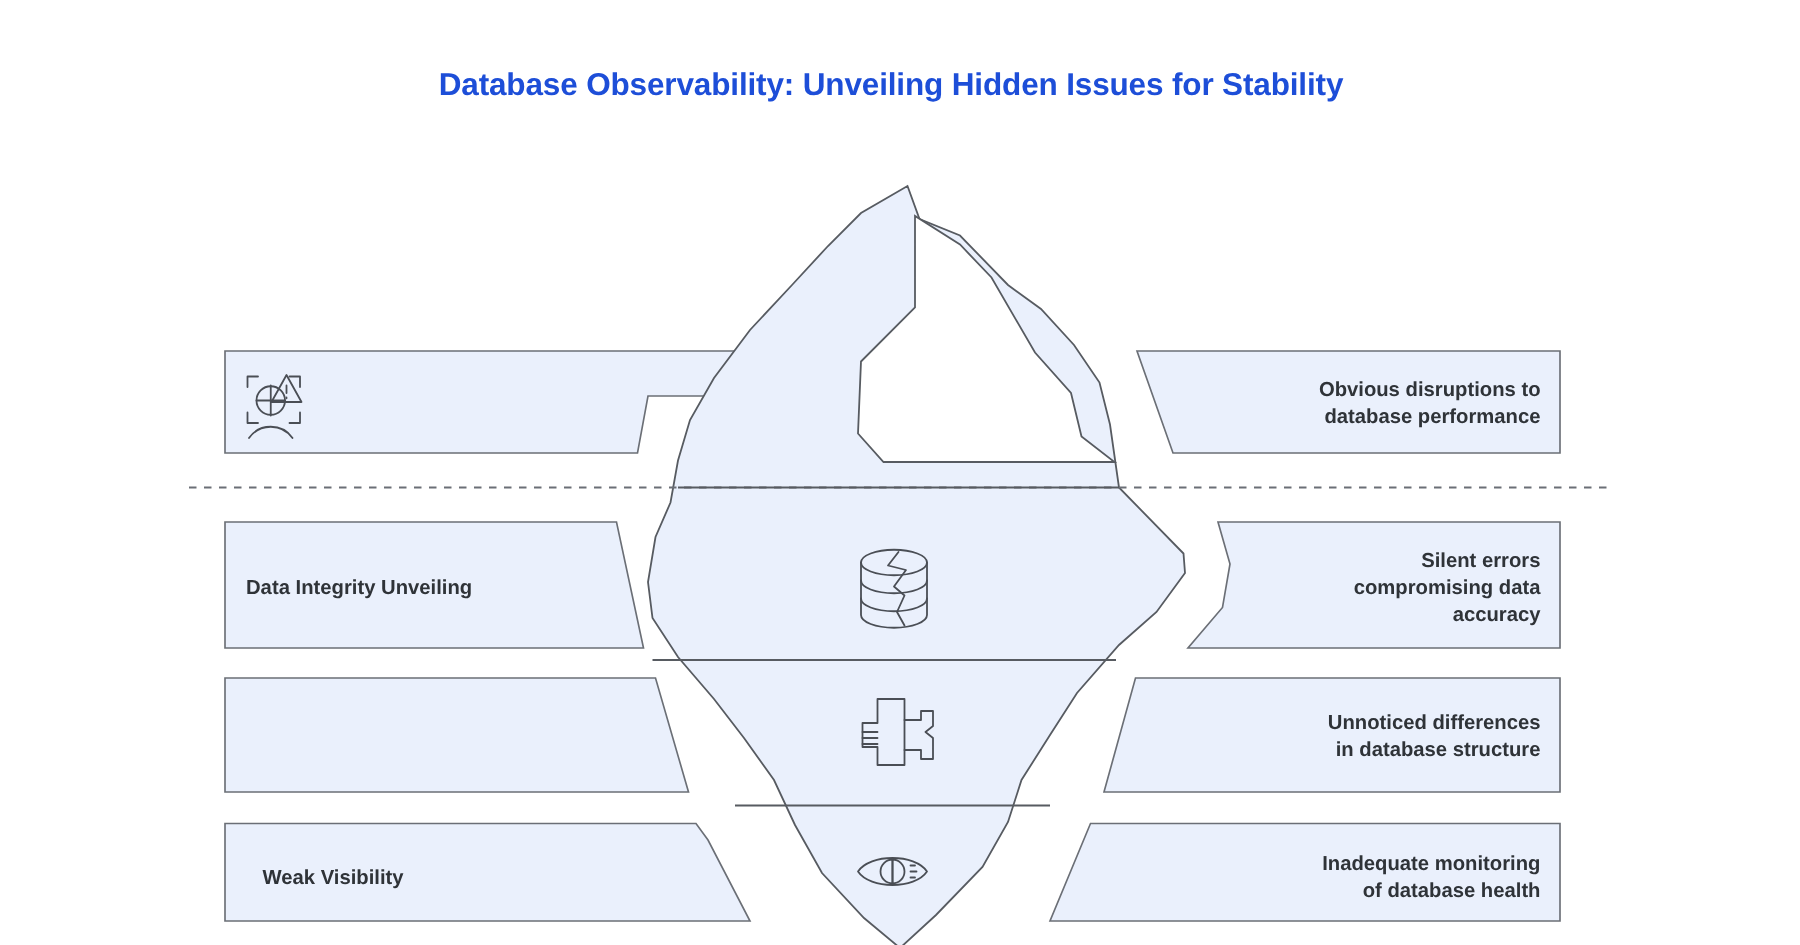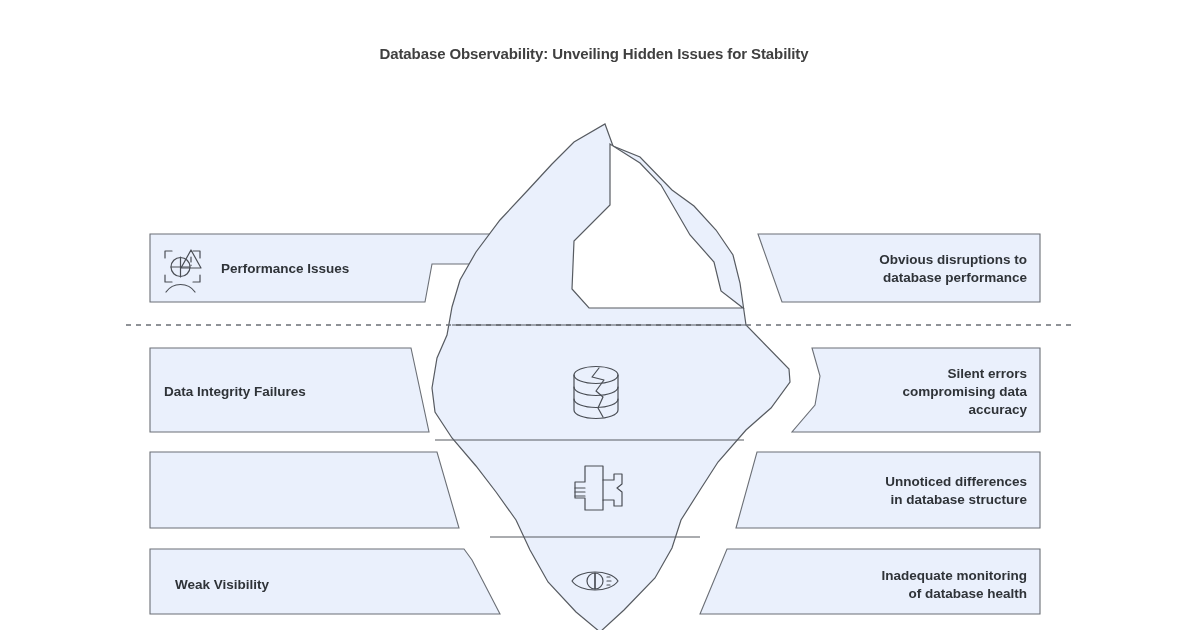--- a/index.html
+++ b/index.html
@@ -19,23 +19,23 @@
     width: 1200px;
     height: 630px;
     background: #ffffff;
   }
   #page-title {
     position: absolute;
     left: 0;
     top: 45px;
     width: 1188px;
     text-align: center;
-    font-size: 15px;
+    font-size: 21px;
     font-weight: bold;
-    color: #404040;
+    color: #1d4ed8;
     letter-spacing: -0.1px;
   }
   svg.diagram {
     position: absolute;
     left: 0;
     top: 0;
     width: 1200px;
     height: 630px;
   }
   .panel-shape {
@@ -200,23 +200,22 @@
       <path class="glyph-thin" d="M12,36 L5,36 L5,29"></path>
       <circle class="glyph-thin" cx="20.5" cy="21" r="9.5"></circle>
       <path class="glyph-thin" d="M20.5,11 L20.5,31 M11,21 L30,21"></path>
       <path class="glyph-thin" d="M31,4 L41,22 L21,22 Z"></path>
       <path class="glyph-thin" d="M31,11 L31,16 M31,19 L31,19.5"></path>
       <path class="glyph-thin" d="M6,46 C13,36 28,36 35,46"></path>
     </g>
 
   </svg>
 
-  <div class="label-text left-label" style="left:221px; top:260px; width:240px;">Performance Issues</div>
-
-  <div class="label-text left-label" style="left:164px; top:383px; width:250px;">Data Integrity Failures</div>
+
+  <div class="label-text left-label" style="left:164px; top:383px; width:250px;">Data Integrity Unveiling</div>
 
 
   <div class="label-text left-label" style="left:175px; top:576px; width:250px;">Weak Visibility</div>
 
   <div class="label-text right-label" style="left:766px; top:365px; width:261px;">Silent errors
 compromising data
 accuracy</div>
 
   <div class="label-text right-label" style="left:766px; top:251px; width:261px;">Obvious disruptions to
 database performance</div>

